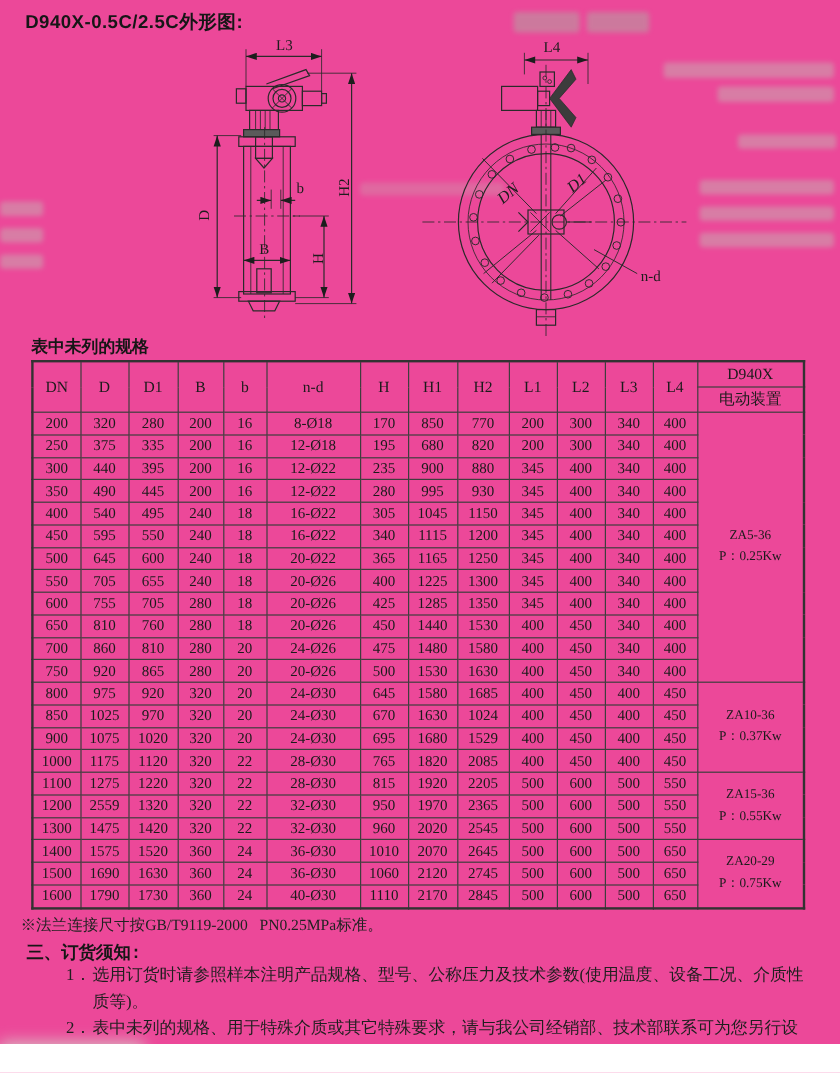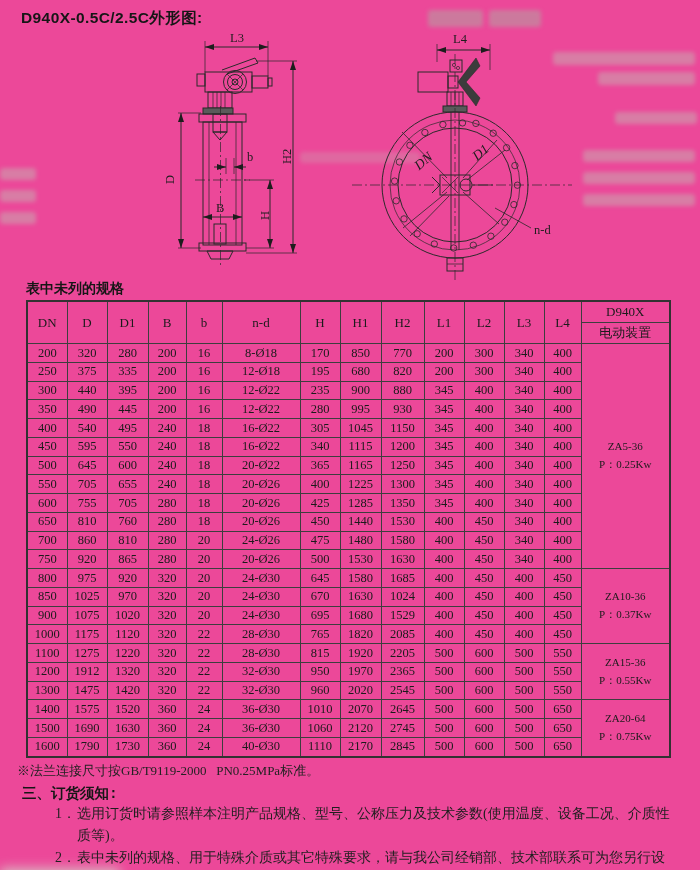--- a/index.html
+++ b/index.html
@@ -532,21 +532,21 @@
           <td>600</td>
           <td>500</td>
           <td>550</td>
           <td rowspan="3" class="group-cell">
             <div>ZA15-36</div>
             <div>P：0.55Kw</div>
           </td>
         </tr>
         <tr>
           <td>1200</td>
-          <td>1912</td>
+          <td>2559</td>
           <td>1320</td>
           <td>320</td>
           <td>22</td>
           <td>32-Ø30</td>
           <td>950</td>
           <td>1970</td>
           <td>2365</td>
           <td>500</td>
           <td>600</td>
           <td>500</td>
@@ -575,21 +575,21 @@
           <td>24</td>
           <td>36-Ø30</td>
           <td>1010</td>
           <td>2070</td>
           <td>2645</td>
           <td>500</td>
           <td>600</td>
           <td>500</td>
           <td>650</td>
           <td rowspan="3" class="group-cell">
-            <div>ZA20-64</div>
+            <div>ZA20-29</div>
             <div>P：0.75Kw</div>
           </td>
         </tr>
         <tr>
           <td>1500</td>
           <td>1690</td>
           <td>1630</td>
           <td>360</td>
           <td>24</td>
           <td>36-Ø30</td>

